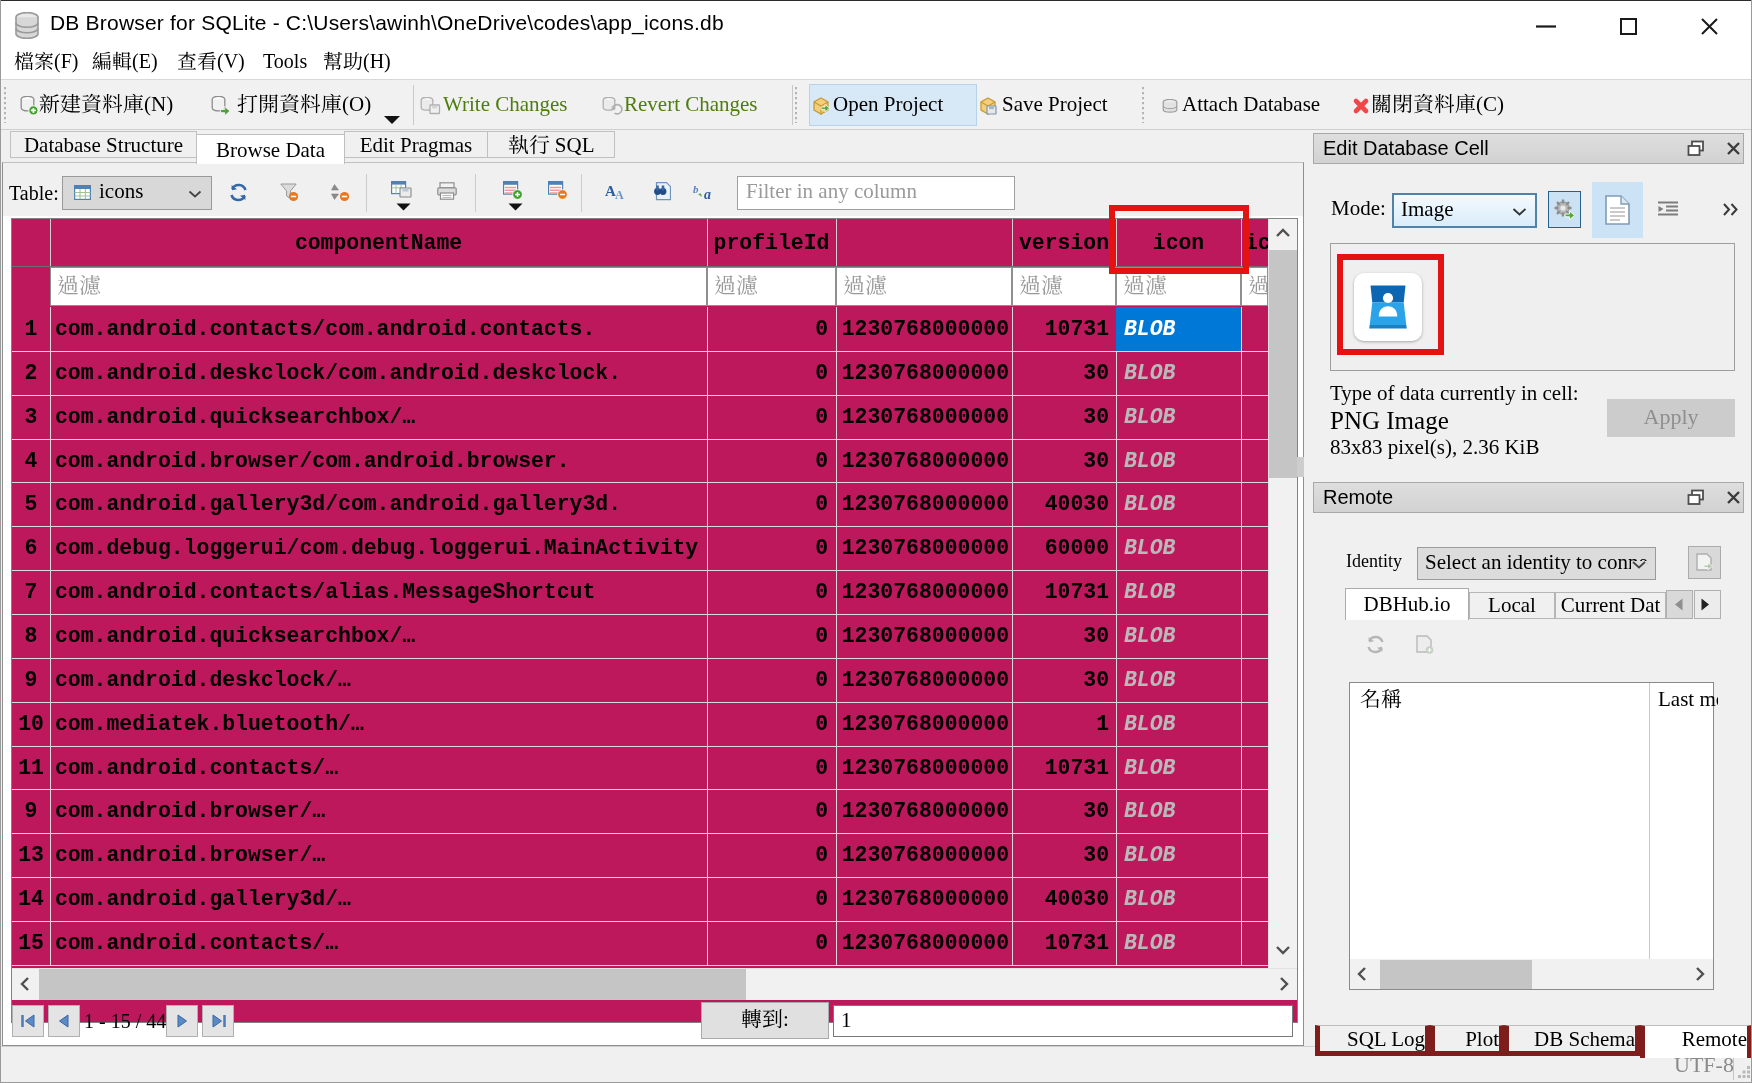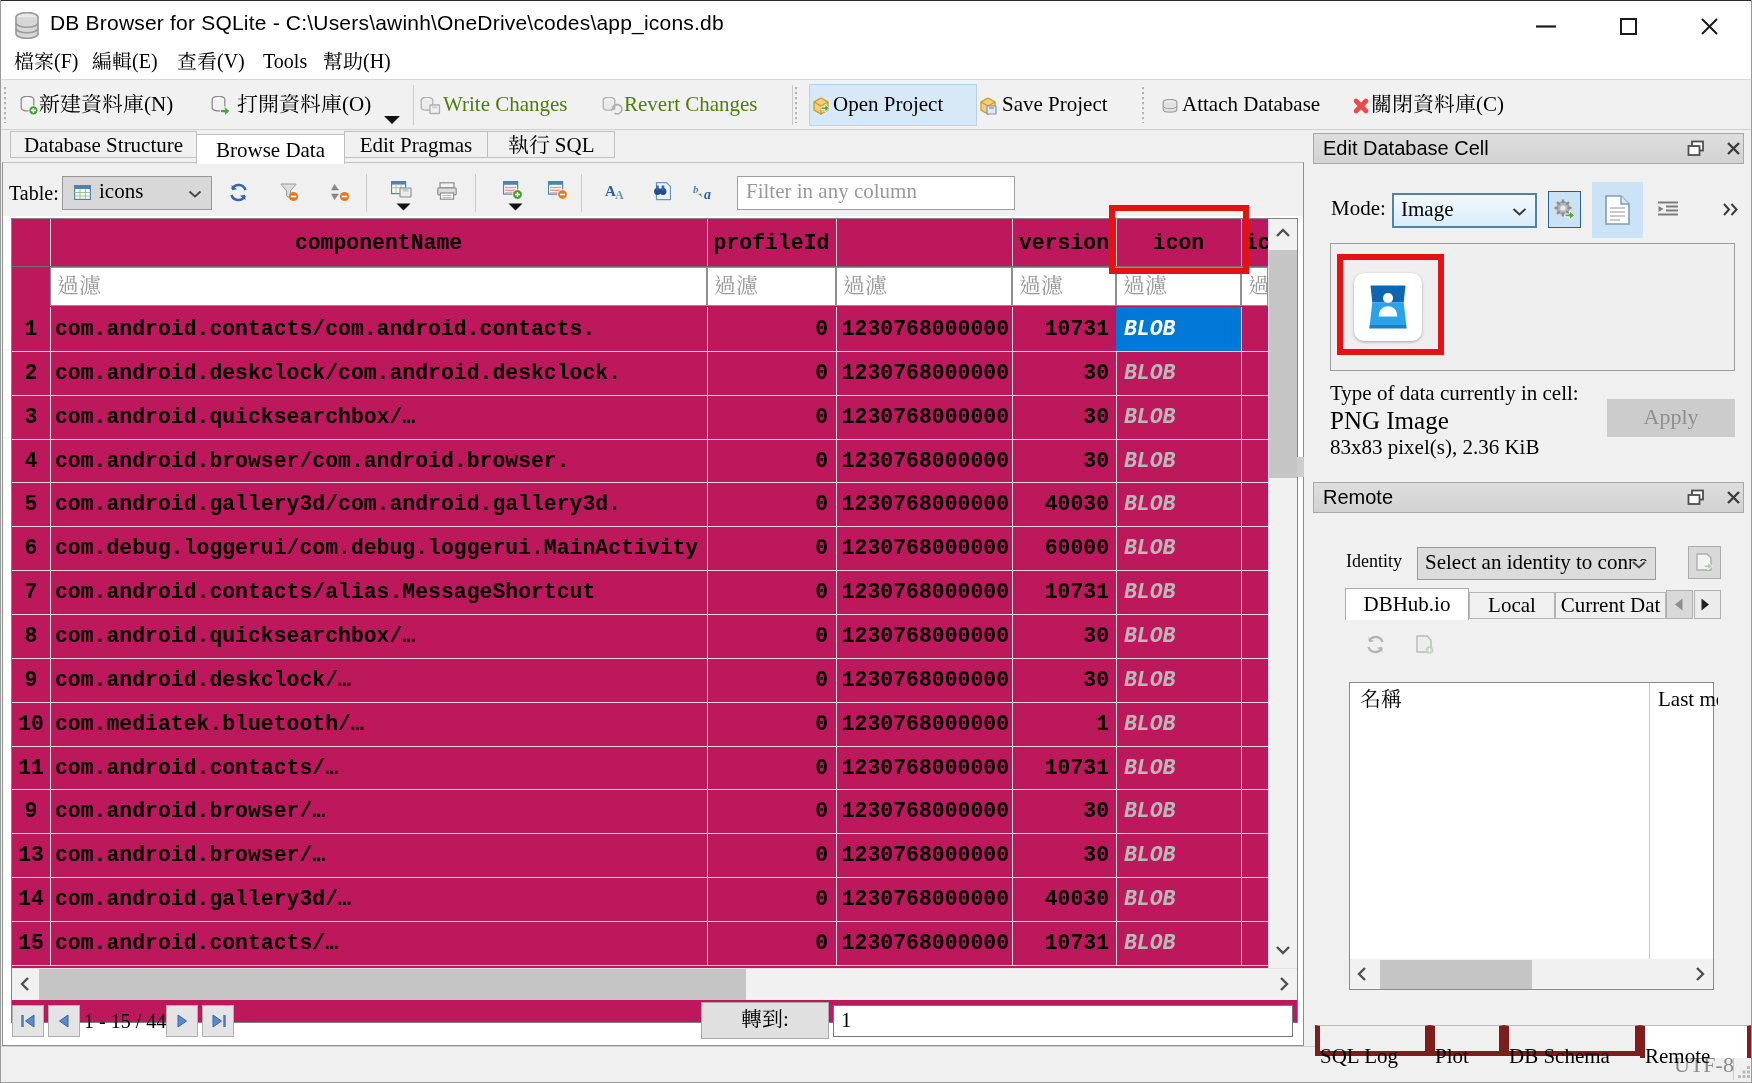--- a/index.html
+++ b/index.html
@@ -14,21 +14,21 @@
 .tbtxt{font-size:21px;white-space:nowrap}
 .dis{color:#4d7c0f}
 .tab{position:absolute;top:131px;height:27px;background:#f0f0f0;border:1px solid #c0c0c0;font-size:21px;text-align:center;padding-top:2px;line-height:22px}
 .tab.act{top:134px;height:30px;background:#fff;border-bottom:none;padding-top:4px;z-index:3}
 .pane{left:2px;top:162px;width:1302px;height:884px;background:#f0f0f0;border:1px solid #8f8f8f;border-top:1px solid #c0c0c0}
 .grid{left:11px;top:218px;width:1287px;height:805px;background:#be185d;border:1px solid #828282}
 .gl{position:absolute;background:#dadada}
 .fcell{position:absolute;top:48px;height:39px;background:#fff;border:1px solid #8f8f8f;color:#999;font-size:22px;padding:5px 0 0 6px;overflow:hidden;white-space:nowrap}
 .navbtn{position:absolute;top:1005px;width:32px;height:32px;background:#e4e4e4;border:1px solid #b0b0b0}
 .dockhdr{position:absolute;left:1313px;width:431px;height:31px;background:linear-gradient(#dedede,#d2d2d2);border:1px solid #a8a8a8;font-family:"Liberation Sans",sans-serif;font-size:20px;padding:3px 0 14px 9px}
-.btab{position:absolute;top:1025px;height:31px;background:#f0f0f0;border:5px solid #7f1d1d;border-top:1px solid #bdbdbd;font-size:21px;text-align:left;padding-top:18px}
+.btab{position:absolute;top:1025px;height:31px;background:#f0f0f0;border:5px solid #7f1d1d;border-top:1px solid #bdbdbd;font-size:21px;text-align:right;padding-top:1px}
 .btab.act{background:#fff;border-bottom:none;height:33px}
 .sb-track{background:#f1f1f1}
 .sb-thumb{background:#c5c5c5}
 </style></head><body>
 
 <div class="a titlebar">
  <svg class="a" style="left:13px;top:11px" width="28" height="27" viewBox="0 0 28 27">
   <ellipse cx="14" cy="5.2" rx="11" ry="4.6" fill="#e8e8e8" stroke="#9a9a9a" stroke-width="1.6"></ellipse>
   <path d="M3 5.2 V21.8 A11 4.6 0 0 0 25 21.8 V5.2" fill="#d7d7d7" stroke="#9a9a9a" stroke-width="1.6"></path>
   <path d="M3 10.7 A11 4.6 0 0 0 25 10.7 M3 16.2 A11 4.6 0 0 0 25 16.2" fill="none" stroke="#9a9a9a" stroke-width="1.6"></path>

